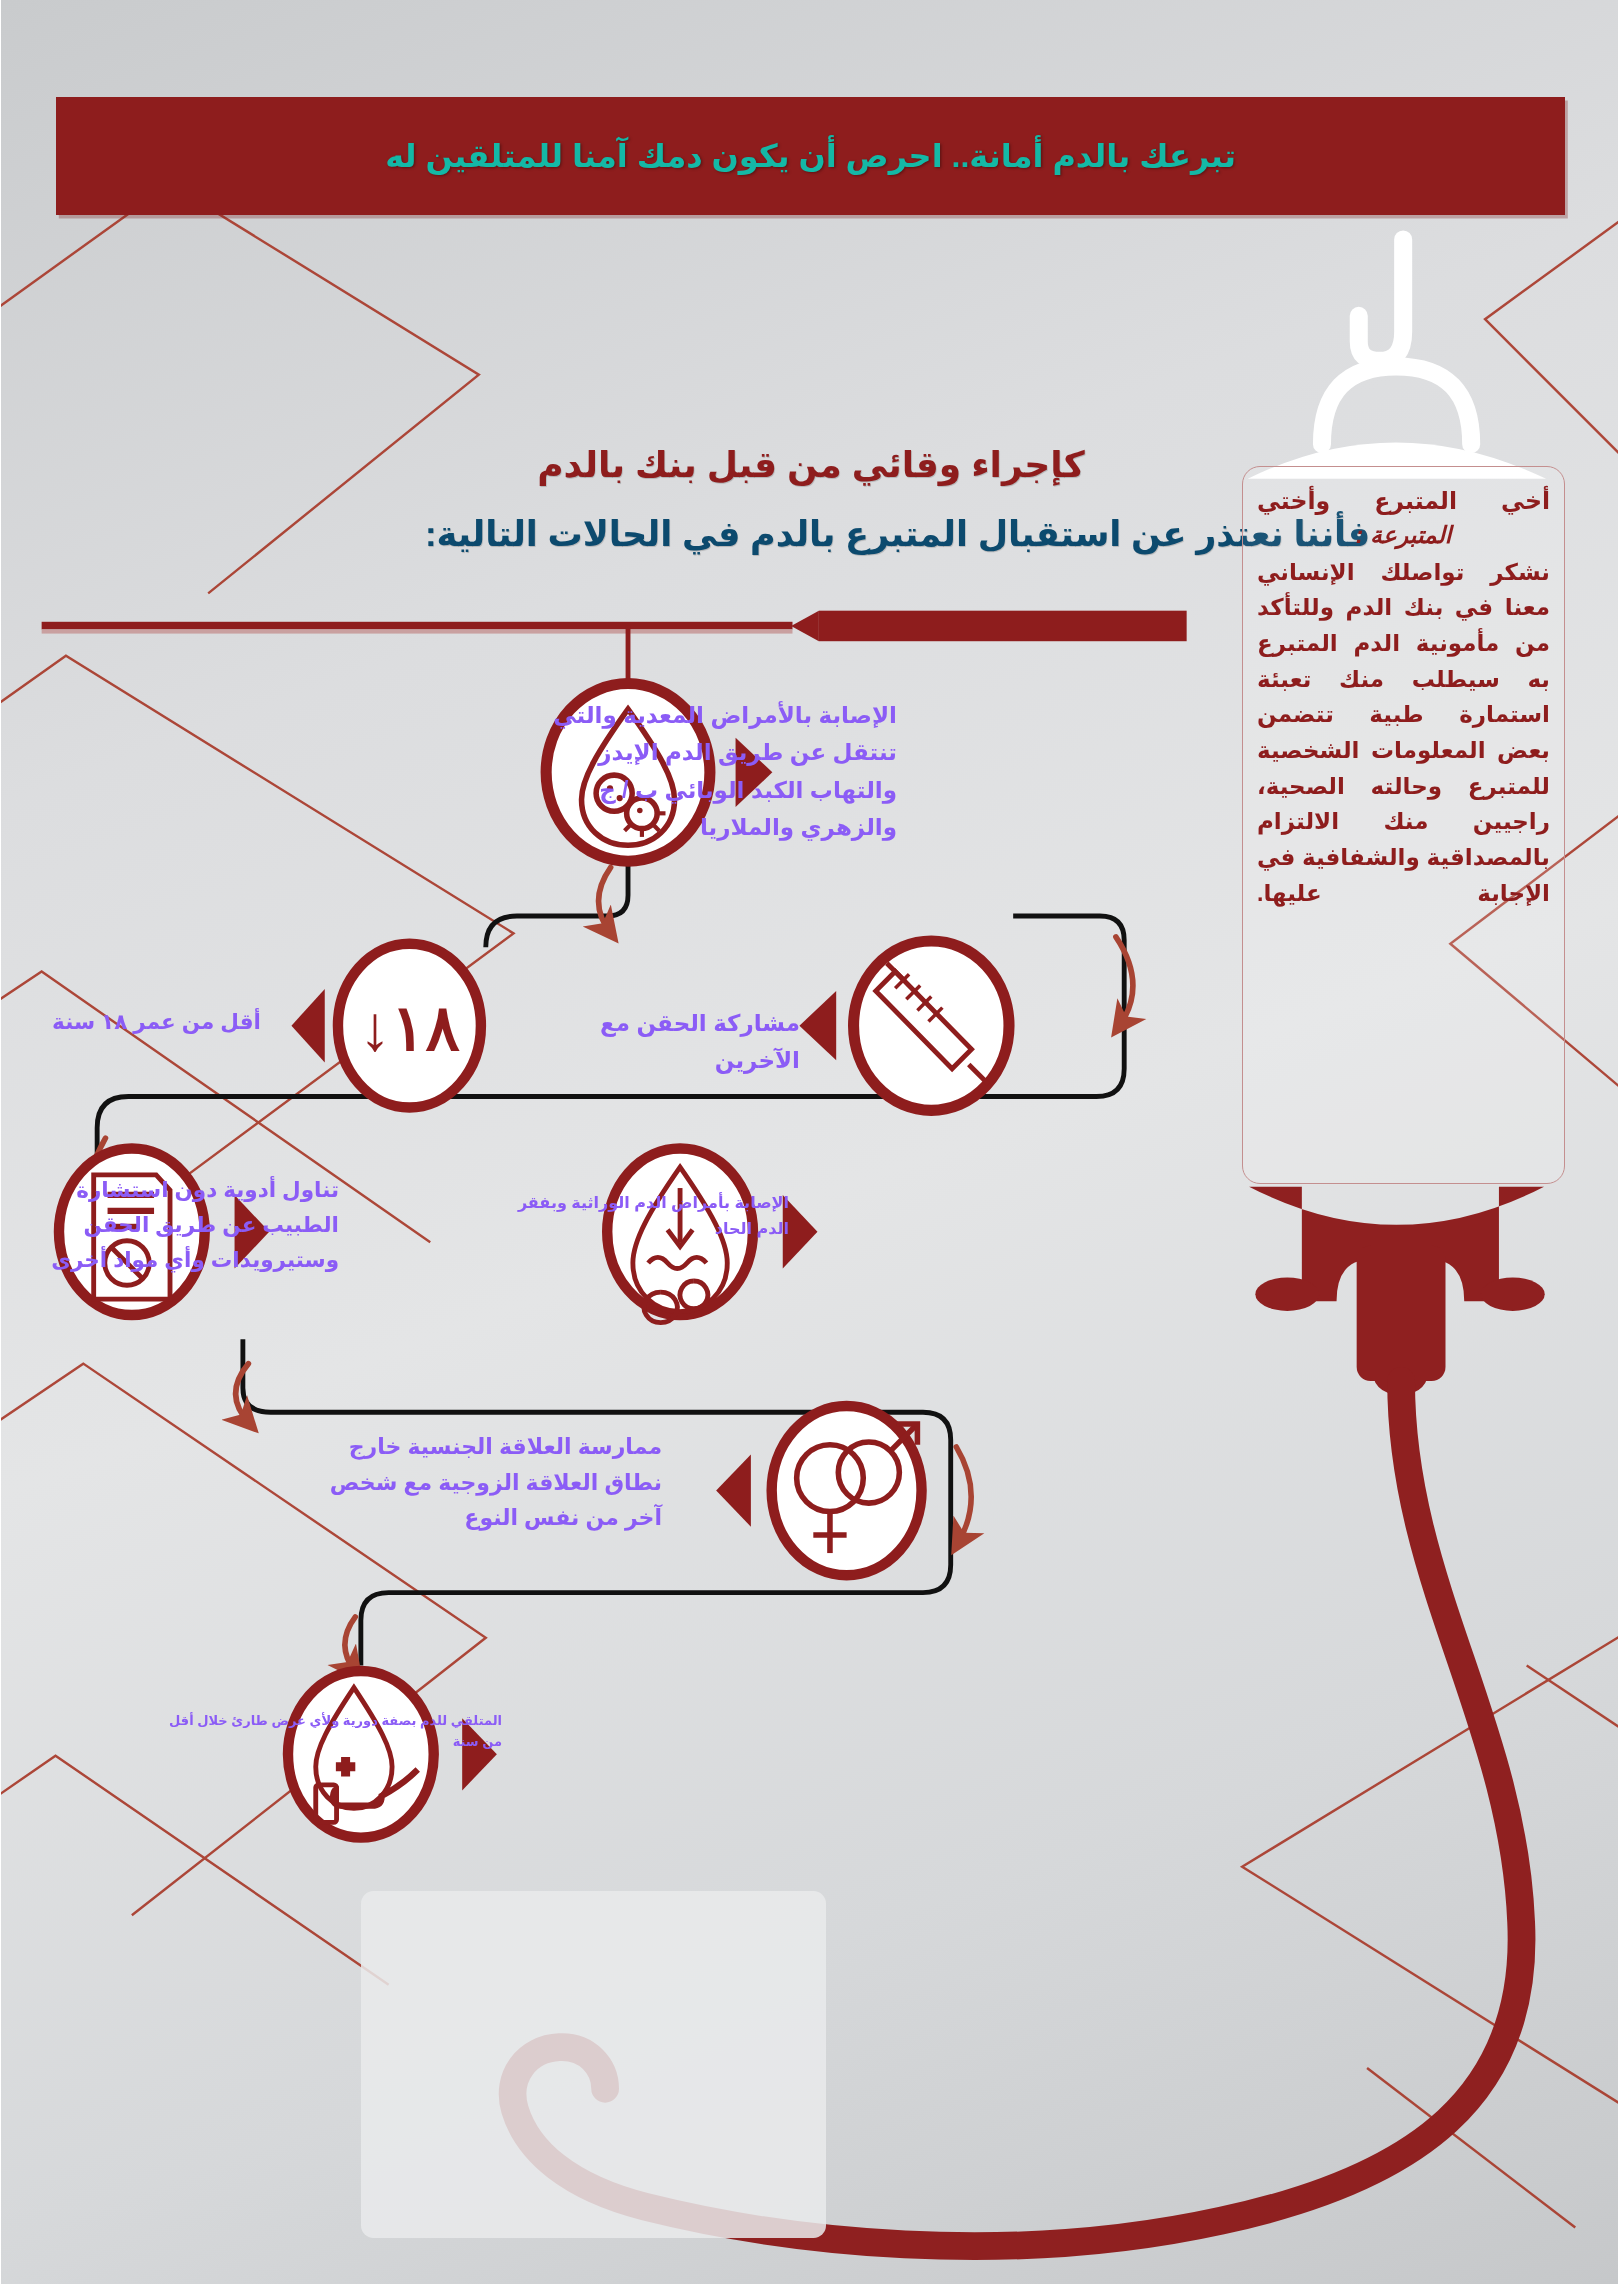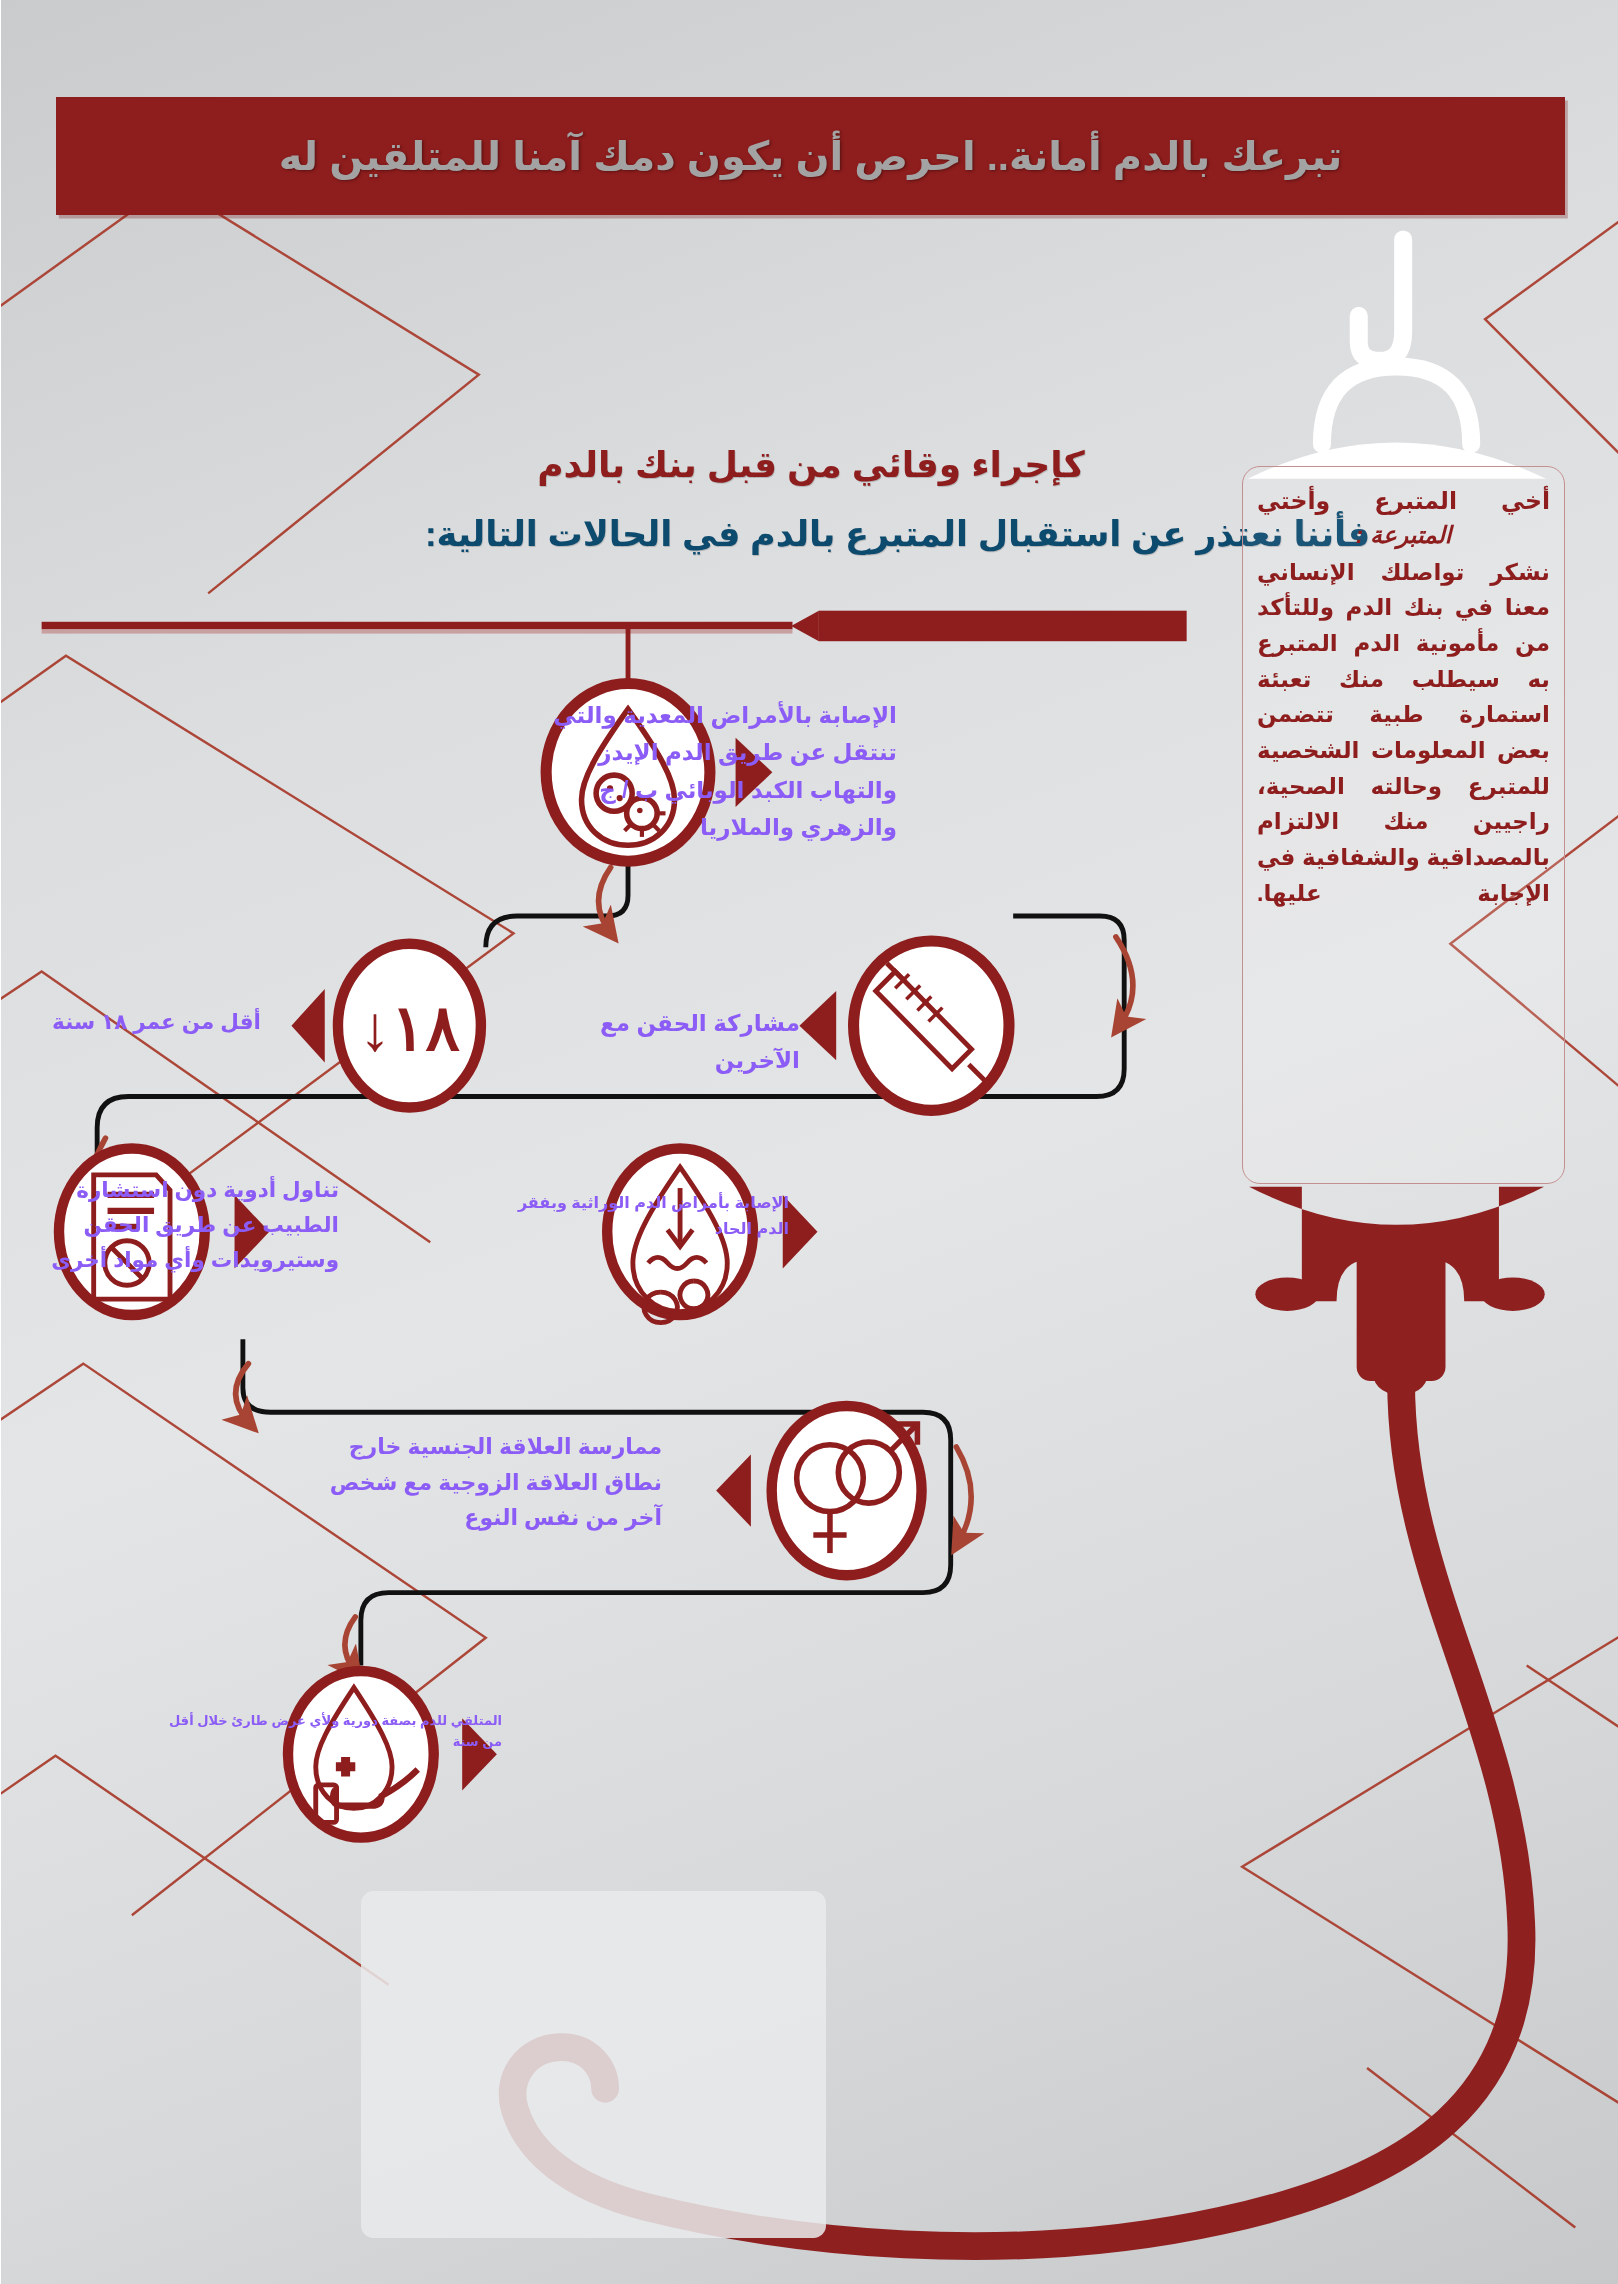--- a/index.html
+++ b/index.html
@@ -14,21 +14,21 @@
   #flowsvg{z-index:3;}
   .content{position:absolute;z-index:6;}
 
   
   #header-banner{
     left:56px;top:97px;width:1509px;height:118px;
     background:#8E1D1D;box-shadow:2.8px 3.5px 0 rgba(120,25,25,.30);
     display:flex;align-items:center;justify-content:center;
   }
   #header-banner .htxt{
-    color:#a3a3a3;font-size:40px;font-weight:bold;letter-spacing:0.7px;
+    color:#14b8a6;font-size:32px;font-weight:bold;letter-spacing:0.7px;
     text-shadow:1.4px 1.4px 2.8px rgba(0,0,0,.35);white-space:nowrap;
   }
 
   
   #intro{right:409px;top:444px;width:798px;text-align:center;}
   #intro .l1{color:#8E1D1D;font-size:36px;font-weight:bold;letter-spacing:1.4px;
     text-shadow:0.7px 0.7px 0.7px rgba(0,0,0,.18);}
   #intro .l2{color:#0c4a6e;font-size:35px;font-weight:bold;margin-top:28px;
     letter-spacing:0.7px;white-space:nowrap;margin-right:-173px;
     text-shadow:0.7px 0.7px 0.7px rgba(0,0,0,.18);}

